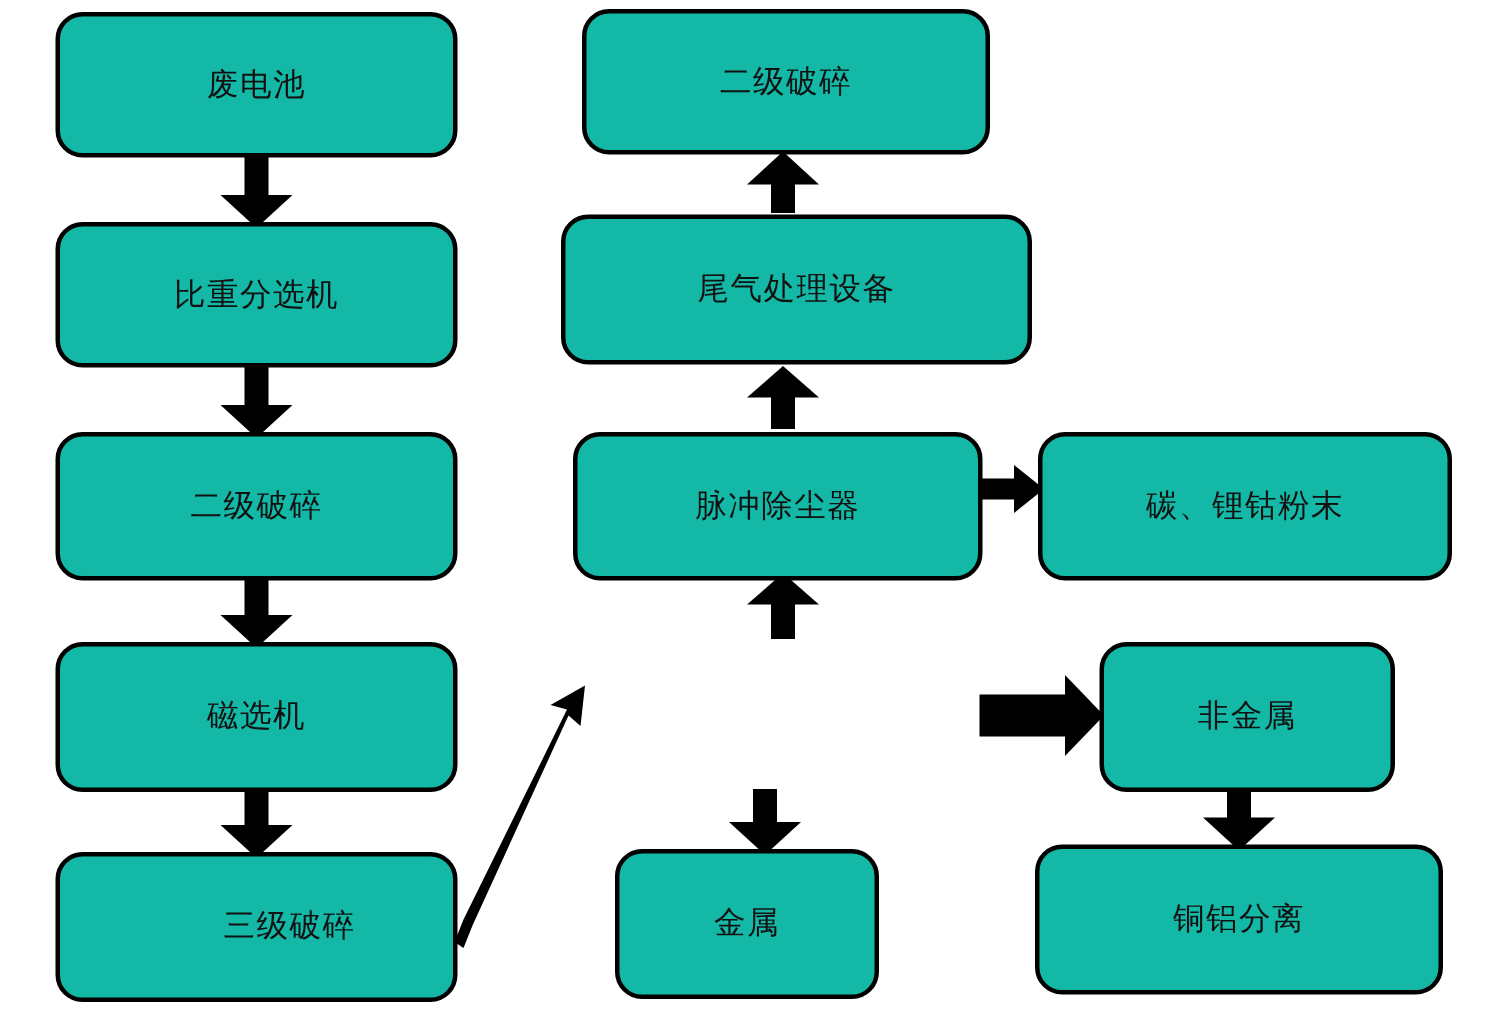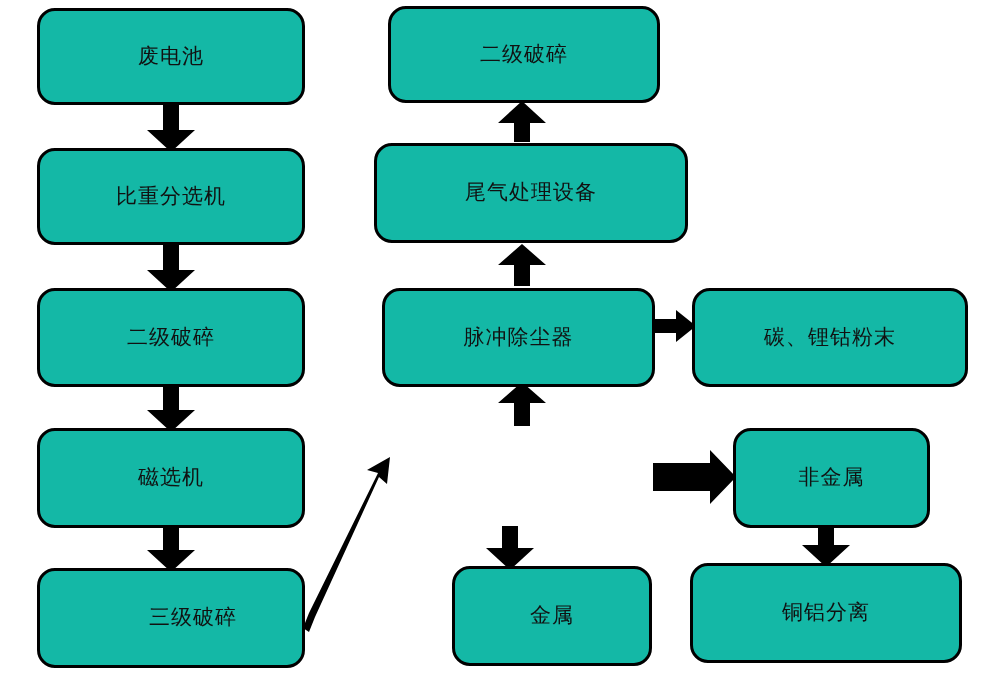--- a/index.html
+++ b/index.html
@@ -126,21 +126,21 @@
 
   <div class="node" style="left:374px; top:143px; width:314px; height:100px;">
     <span class="node-label">尾气处理设备</span>
   </div>
 
   <div class="node" style="left:382px; top:288px; width:273px; height:99px;">
     <span class="node-label">脉冲除尘器</span>
   </div>
 
 
-  <div class="node" style="left:410px; top:566px; width:200px; height:100px;margin-left:42px;">
+  <div class="node" style="left:410px; top:566px; width:176px; height:100px;">
     <span class="node-label">金属</span>
   </div>
 
   <div class="node" style="left:692px; top:288px; width:276px; height:99px;">
     <span class="node-label">碳、锂钴粉末</span>
   </div>
 
   <div class="node" style="left:733px; top:428px; width:197px; height:100px;font-family:Liberation Serif, serif;">
     <span class="node-label">非金属</span>
   </div>

